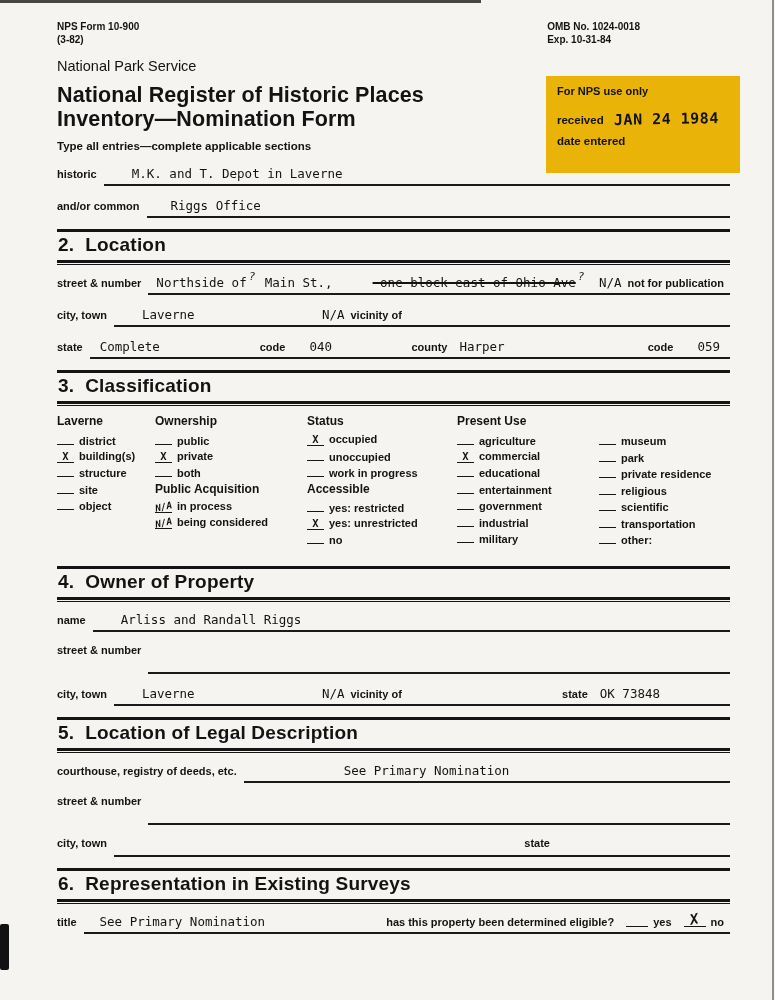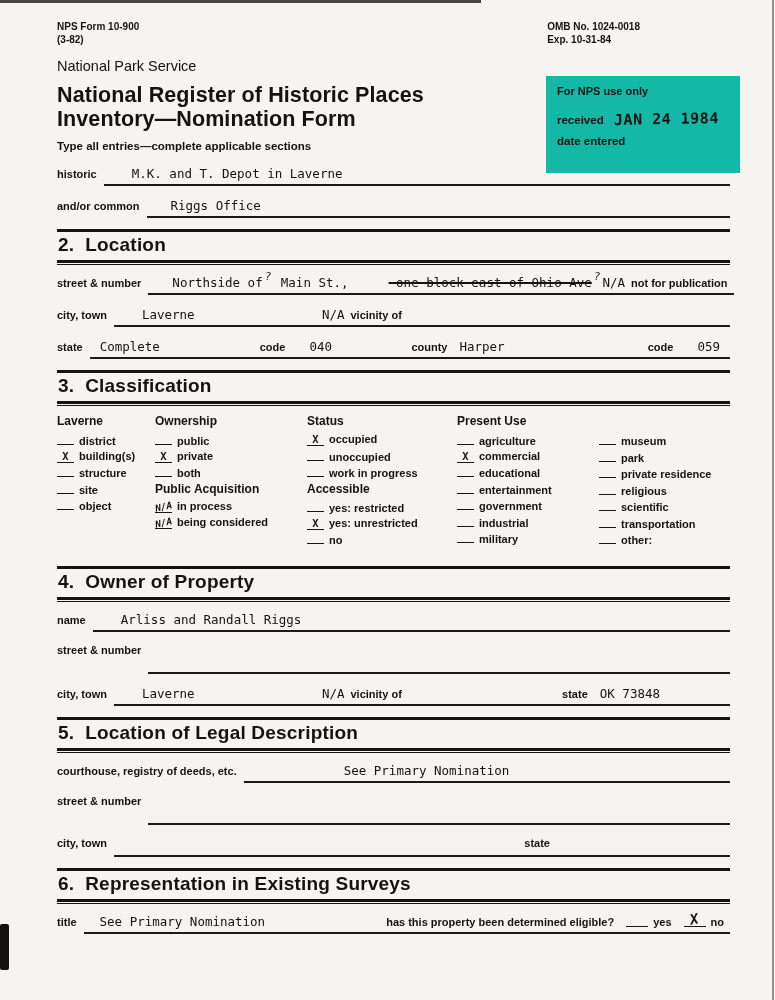--- a/index.html
+++ b/index.html
@@ -14,21 +14,21 @@
 
   .meta-row{display:flex;justify-content:space-between;font-size:10px;font-weight:700;line-height:1.3;}
 
   .hdr{margin-top:12px;}
   .agency1{font-size:15px;font-weight:700;}
   .agency2{font-size:14.5px;margin-top:1px;}
   .big-title{margin-top:10px;font-size:21.5px;font-weight:700;line-height:1.1;letter-spacing:.1px;max-width:500px;}
   .instr{margin-top:8px;font-size:11.5px;font-weight:700;line-height:1.3;}
   .instr .it{font-style:italic;}
 
-  .nps-box{position:absolute;top:76px;right:35px;width:194px;height:97px;background:#14b8a6;
+  .nps-box{position:absolute;top:76px;right:35px;width:194px;height:97px;background:#eab308;
            padding:9px 11px;box-sizing:border-box;}
   .nb-head{font-size:11px;font-weight:700;}
   .nb-recv{display:flex;align-items:baseline;margin-top:13px;font-size:11.5px;font-weight:700;}
   .stamp{font-family:"DejaVu Sans Mono",monospace;font-size:15px;font-weight:700;margin-left:10px;
          letter-spacing:.5px;display:inline-block;transform:rotate(-1deg);}
   .nb-date{margin-top:7px;font-size:11.5px;font-weight:700;}
 
   .sec-head{position:relative;margin-top:11px;border-top:3px solid #141414;border-bottom:3px solid #141414;
             padding:2px 0 4px 1px;margin-bottom:6px;}
   .sec-head::after{content:"";position:absolute;left:0;right:0;bottom:-5px;border-bottom:1.5px solid #141414;}
@@ -36,21 +36,21 @@
 
   .row{display:flex;align-items:baseline;margin-top:12px;}
   .row-label{font-size:11px;font-weight:700;white-space:nowrap;padding-right:7px;flex:none;}
   .row-line{flex:1;display:flex;align-items:baseline;border-bottom:2px solid #1a1a1a;padding-bottom:3px;min-height:15px;}
   .val{font-family:"DejaVu Sans Mono",monospace;font-size:12.5px;white-space:pre;flex:none;}
   .inline-label{font-size:11px;font-weight:700;white-space:nowrap;flex:none;}
   .spacer{flex:1;}
   .struck{text-decoration:line-through;text-decoration-thickness:1.5px;margin-left:40px;}
   .annot{font-family:"DejaVu Sans Mono",monospace;font-size:11px;font-style:italic;position:relative;top:-7px;margin:0 2px;flex:none;}
 
-  .ml6{margin-left:6px}.ml8{margin-left:24px}.ml10{margin-left:10px}.ml12{margin-left:12px}
+  .ml6{margin-left:6px}.ml8{margin-left:8px}.ml10{margin-left:10px}.ml12{margin-left:12px}
   .ml16{margin-left:16px}.ml24{margin-left:24px}.ml28{margin-left:28px}.ml100{margin-left:100px}
   .mr6{margin-right:6px}.mr10{margin-right:10px}
   .w90{width:90px;flex:none}.w160{width:160px;flex:none}.w180{width:180px;flex:none}
   .endpad{width:180px;flex:none}.endpad70{width:70px;flex:none}
 
   .class-grid{display:flex;margin-top:10px;padding-bottom:6px;}
   .ccol{flex:none;}
   .ccol1{width:98px}.ccol2{width:152px}.ccol3{width:150px}.ccol4{width:142px}.ccol5{flex:1}
   .ccol h3{margin:0 0 5px;font-size:12px;font-weight:700;height:14px;}
   .csub{margin:3px 0 4px;font-size:12px;font-weight:700;}

